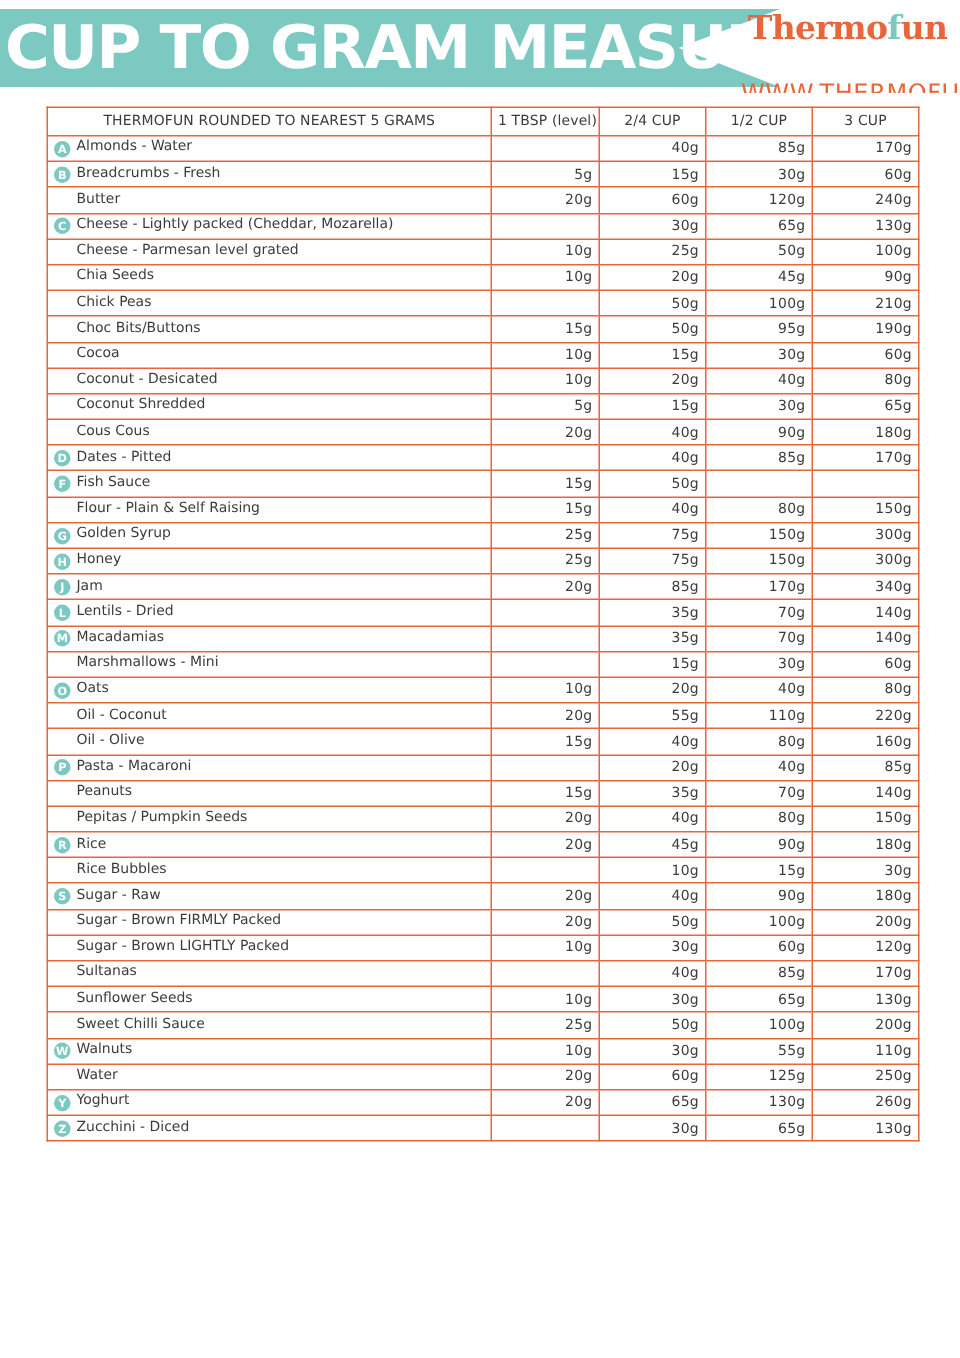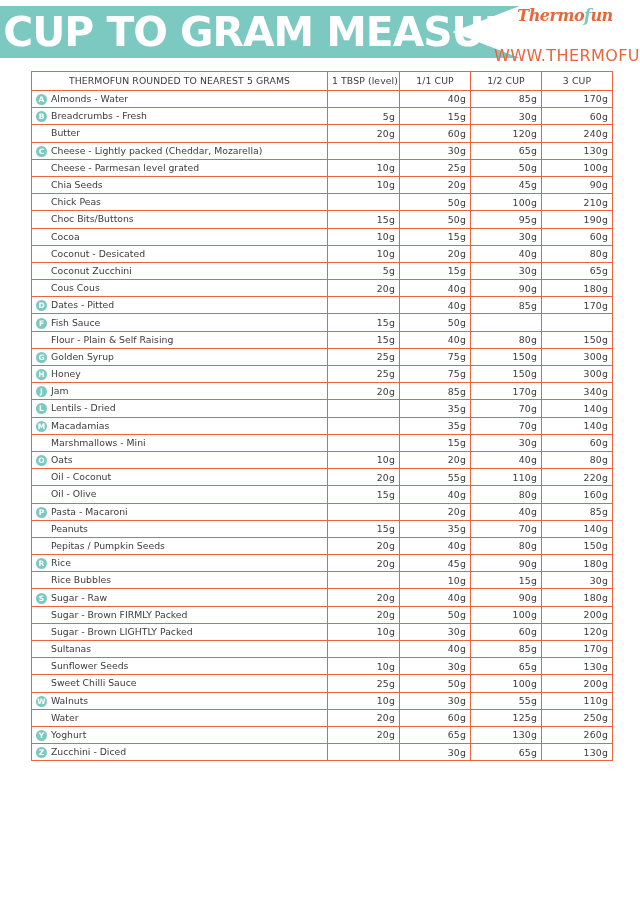--- a/index.html
+++ b/index.html
@@ -27,22 +27,22 @@
     transform:scaleX(1.02);
     white-space:nowrap;
     line-height:1;
   }
   .logo{
     position:absolute;left:494px;top:8px;width:142px;
     text-align:center;
   }
   .logo-main{
     font-family:"DejaVu Serif", serif;
-    font-style:italic;font-weight:bold;
-    font-size:16px;color:#e8663c;line-height:1.05;
+    font-weight:bold;
+    font-size:22px;color:#e8663c;line-height:1.05;
     white-space:nowrap;letter-spacing:-0.5px;
   }
   .logo-main .f-teal{color:#7cc9c1;}
   .logo-url{
     font-family:"DejaVu Sans", sans-serif;
     font-size:16px;color:#e8663c;letter-spacing:0.4px;
     margin-top:21px;white-space:nowrap;
   }
 
   
@@ -111,21 +111,21 @@
       <col class="c-name">
         <col class="c-tbsp">
         <col class="c-q">
         <col class="c-h">
         <col class="c-f">
     </colgroup>
     <thead>
       <tr>
         <th>THERMOFUN ROUNDED TO NEAREST 5 GRAMS</th>
         <th>1 TBSP (level)</th>
-        <th>1/1 CUP</th>
+        <th>2/4 CUP</th>
         <th>1/2 CUP</th>
         <th>3 CUP</th>
       </tr>
     </thead>
     <tbody id="tbody">
         <tr>
           <td class="name"><span class="badge">A</span><span class="nm">Almonds - Water</span></td>
           <td class="val"></td>
           <td class="val">40g</td>
           <td class="val">85g</td>
@@ -188,21 +188,21 @@
           <td class="val">60g</td>
         </tr>
         <tr>
           <td class="name"><span class="badge empty">&nbsp;</span><span class="nm">Coconut - Desicated</span></td>
           <td class="val">10g</td>
           <td class="val">20g</td>
           <td class="val">40g</td>
           <td class="val">80g</td>
         </tr>
         <tr>
-          <td class="name"><span class="badge empty">&nbsp;</span><span class="nm">Coconut Zucchini</span></td>
+          <td class="name"><span class="badge empty">&nbsp;</span><span class="nm">Coconut Shredded</span></td>
           <td class="val">5g</td>
           <td class="val">15g</td>
           <td class="val">30g</td>
           <td class="val">65g</td>
         </tr>
         <tr>
           <td class="name"><span class="badge empty">&nbsp;</span><span class="nm">Cous Cous</span></td>
           <td class="val">20g</td>
           <td class="val">40g</td>
           <td class="val">90g</td>

